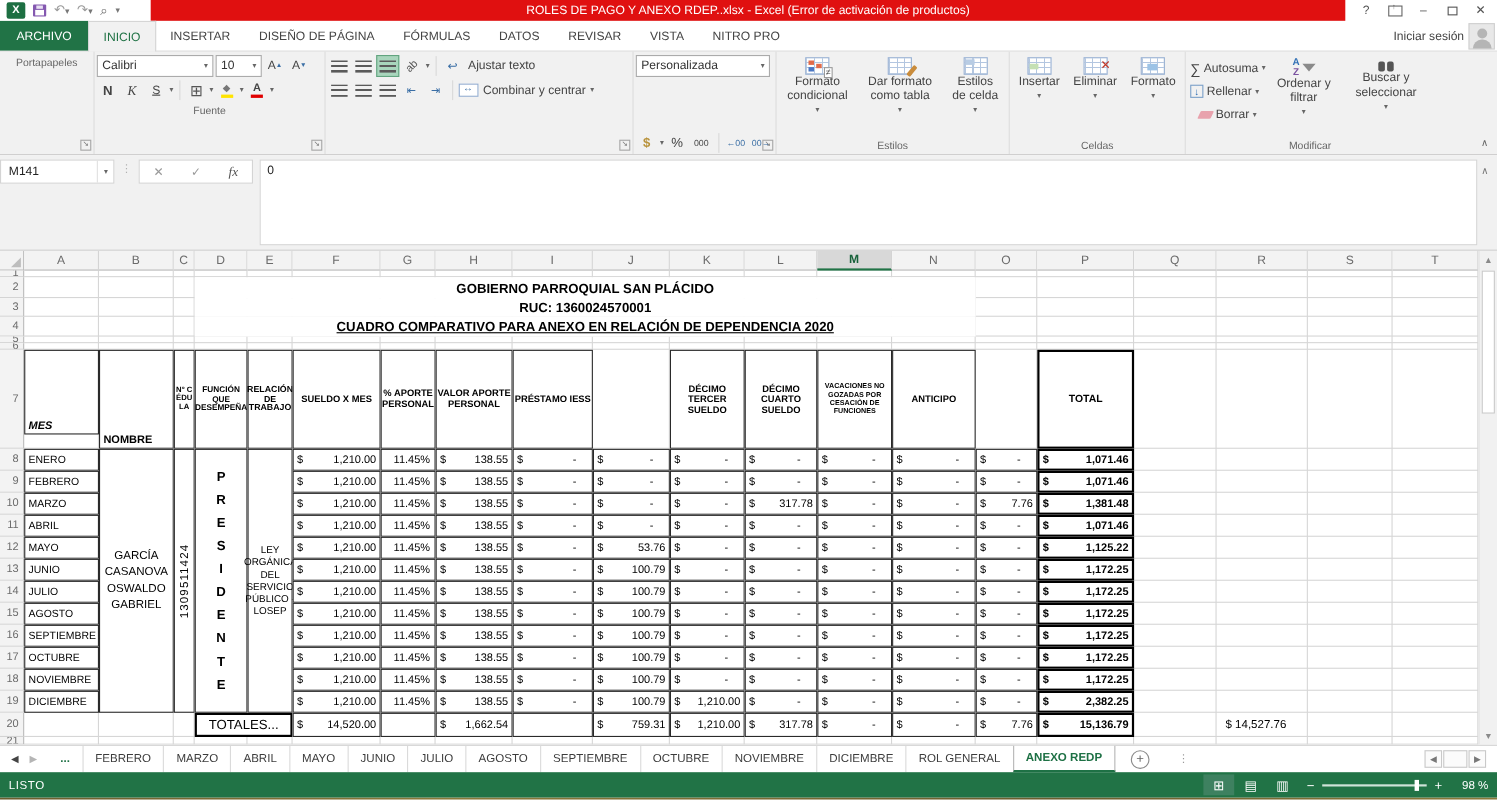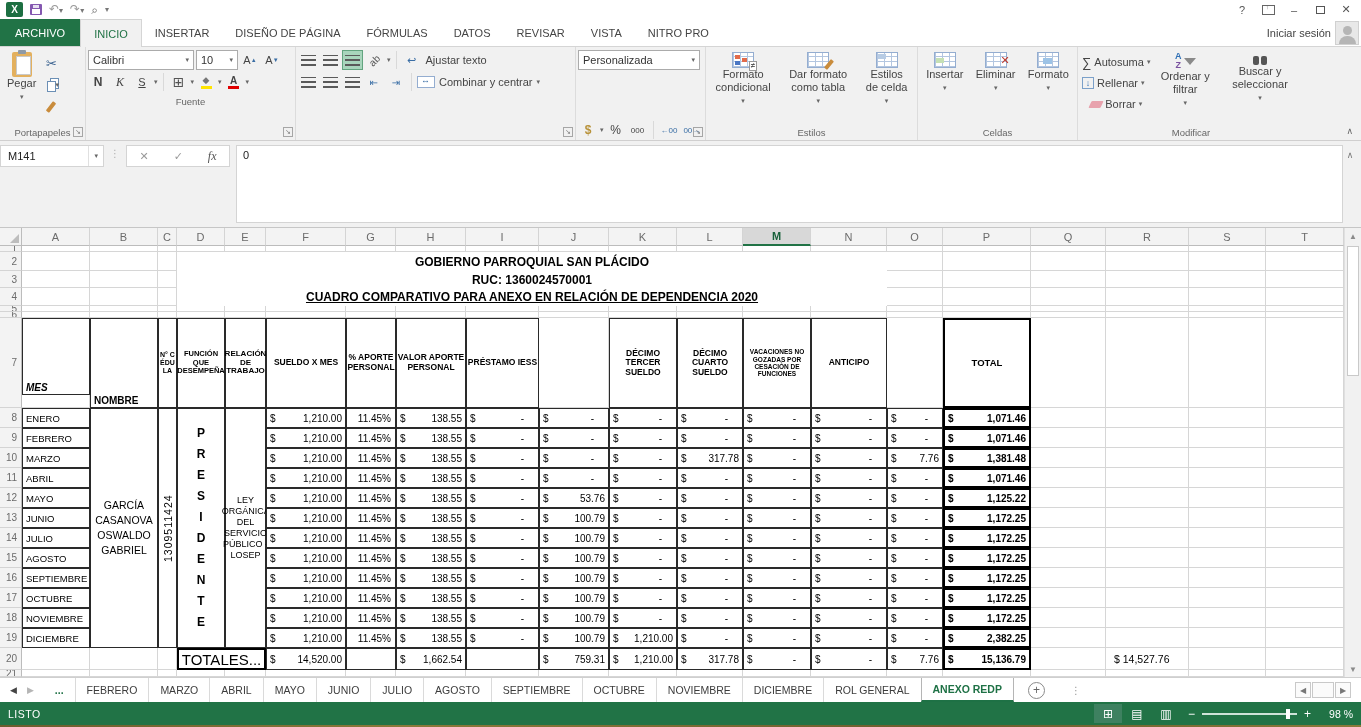--- a/index.html
+++ b/index.html
@@ -123,21 +123,21 @@
     padding-right:4px;font-size:10px;color:#6b6b6b;background:#f3f3f3;border-right:1px solid #bcbcbc;
     border-bottom:1px solid #d4d4d4;overflow:hidden;}
   .corner{position:absolute;left:0;top:0;width:22px;height:18px;background:#f3f3f3;border-right:1px solid #bcbcbc;border-bottom:1px solid #bcbcbc;}
   .corner::after{content:"";position:absolute;right:2px;bottom:2px;border-left:9px solid transparent;border-bottom:9px solid #bdbdbd;}
   .cell{position:absolute;display:flex;align-items:center;justify-content:center;color:#000;}
   .tcell{background:#fff;border:1px solid #2a2a2a;}
   .thick{border:2px solid #000;}
   .thdr{font-weight:bold;text-align:center;line-height:1.12;}
   .bl{align-items:flex-end;justify-content:flex-start;text-align:left;padding:1px 3px;font-size:10px;}
   .f65{font-size:6.5px;} .f7{font-size:7px;} .f75{font-size:7.5px;} .f8{font-size:8px;}
-  .f85{font-size:8.5px;} .f9{font-size:9.5px;} .f11{font-size:15px;}
+  .f85{font-size:8.5px;} .f9{font-size:9.5px;} .f11{font-size:12px;}
   .brk{word-break:break-all;padding:0 1px;}
   .mes{justify-content:flex-start;padding-left:3px;font-size:9.5px;}
   .money{justify-content:space-between;padding:0 3px;font-size:10px;}
   .money.dash .val{padding-right:11px;}
   .pct{justify-content:flex-end;padding-right:4px;font-size:10px;}
   .bold{font-weight:bold;}
   .vtext{writing-mode:vertical-rl;transform:rotate(180deg);font-size:10.5px;letter-spacing:1px;}
   .stacked{font-weight:bold;font-size:12px;line-height:21px;white-space:pre-line;text-align:center;}
   .wrapc{font-size:10.5px;text-align:center;line-height:15px;}
   .wrapsm{font-size:9px;text-align:center;line-height:11px;padding:0 1px;}
@@ -184,20 +184,21 @@
 
   <div class="titlebar">
     <div class="qat">
       <div class="xl-logo">X</div>
       <div class="save-ic"></div>
       <div class="undo">↶<span class="qat-dd">▾</span></div>
       <div class="redo">↷<span class="qat-dd">▾</span></div>
       <div class="preview-ic">⌕</div>
       <div class="qat-dd">▾</div>
     </div>
+    <div class="redbanner">ROLES DE PAGO Y ANEXO RDEP..xlsx -  Excel (Error de activación de productos)</div>
     <div class="winctrls">
       <div class="wbtn">?</div>
       <div class="wbtn">
           <span class="ribopt"></span>
         </div>
       <div class="wbtn">–</div>
       <div class="wbtn">
           <span class="restore-ic"></span>
         </div>
       <div class="wbtn">✕</div>
@@ -216,37 +217,20 @@
         <div class="rtab">VISTA</div>
         <div class="rtab">NITRO PRO</div>
       </div>
     <div class="signin">Iniciar sesión</div>
     <div class="avatar"></div>
   </div>
 
   <div class="ribbon">
 
     <div class="rgroup" style="width:86px;">
-      <div class="rbody">
-        <div class="bigbtn">
-          <div class="i-clip"></div>
-          <span>Pegar</span>
-            <span class="dd">▾</span>
-        </div>
-        <div style="display:flex;flex-direction:column;gap:2px;padding-top:4px;">
-          <div class="sbtn i-cut"></div>
-          <div class="sbtn">
-              <span class="i-copy"></span>
-              <span class="dd">▾</span>
-            </div>
-          <div class="sbtn">
-              <span class="i-brush"></span>
-            </div>
-        </div>
-      </div>
       <div class="glabel">Portapapeles</div>
       <div class="launcher">↘</div>
     </div>
 
     <div class="rgroup" style="width:210px;">
       <div style="display:flex;flex-direction:column;align-items:flex-start;">
         <div class="rowline">
           <div class="combo" style="width:106px;">
               <span>Calibri</span>
               <span class="dd">▾</span>

